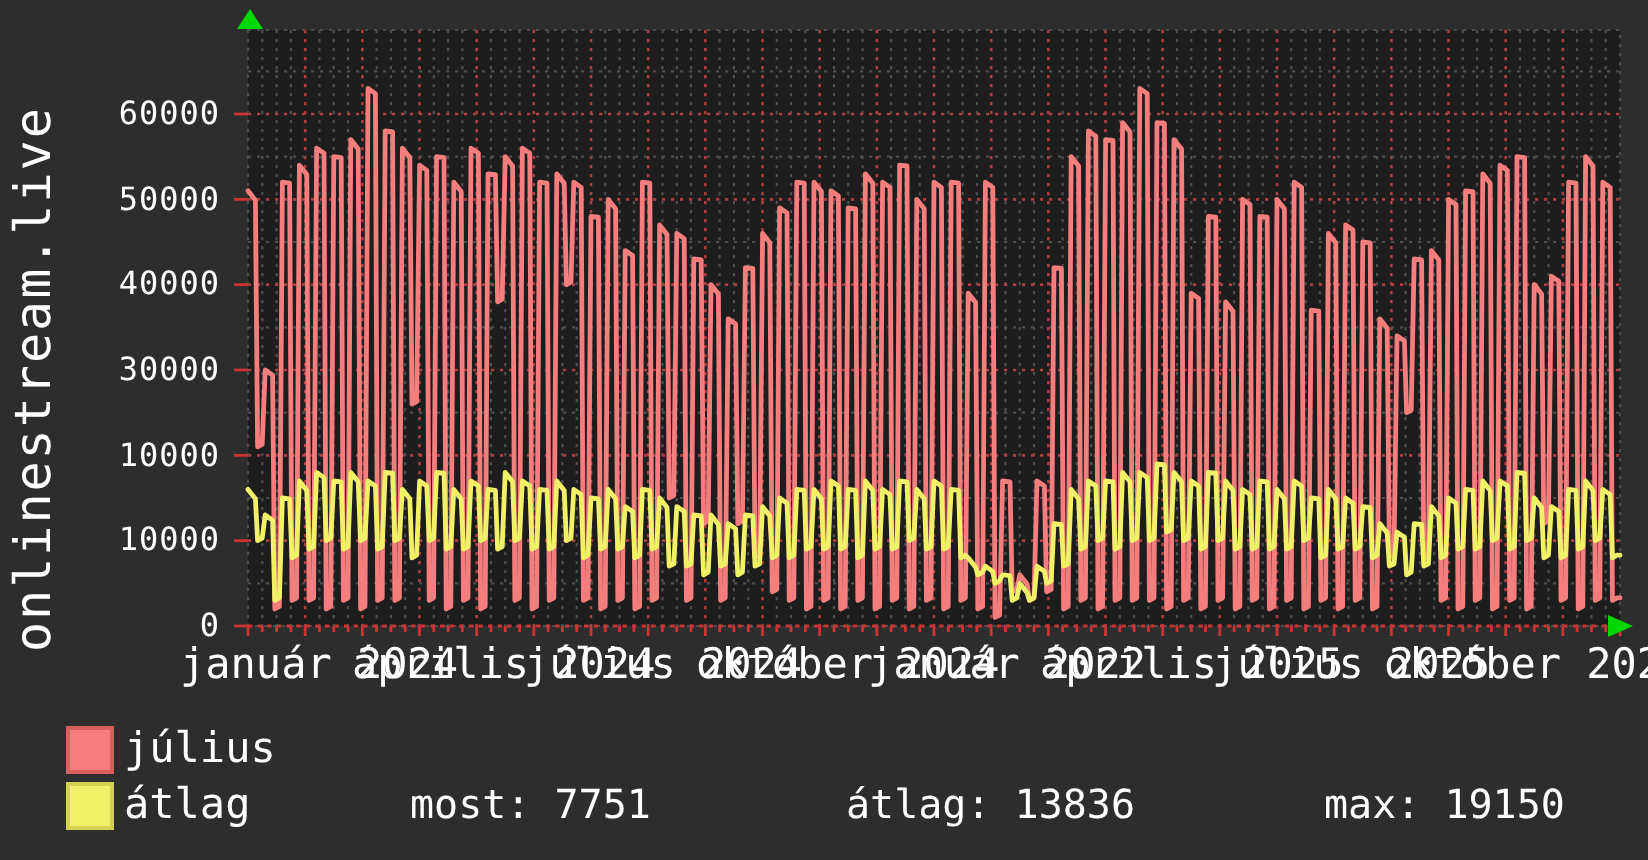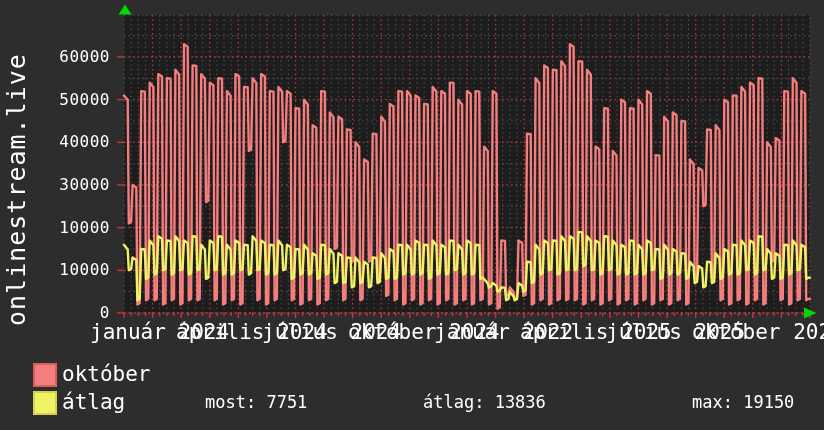--- a/index.html
+++ b/index.html
@@ -19,21 +19,21 @@
   }
   #vtitle{
     position:absolute;left:1px;top:45px;height:290px;width:32px;
     writing-mode:vertical-rl;transform:rotate(180deg);
     font-size:25px;letter-spacing:1px;line-height:32px;text-align:center;white-space:pre;
   }
   .sw{
     position:absolute;left:33px;width:20px;height:20px;border-width:2px;border-style:solid;
   }
   .leglab{position:absolute;left:62px;font-size:21px;line-height:24px;white-space:pre;}
-  .stat{position:absolute;font-size:17px;line-height:24px;white-space:pre;}
+  .stat{position:absolute;font-size:20px;line-height:24px;white-space:pre;}
 </style>
 </head>
 <body>
 
 <div id="canvas">
   <svg id="chart-svg" width="824" height="430">
       <rect x="124" y="15" width="686" height="298" fill="#1d1d1d"></rect>
       <line x1="131.1458" y1="15" x2="131.1458" y2="313" stroke="#4d4d4d" stroke-width="1.1" stroke-dasharray="1.6 2.9"></line>
       <line x1="138.2916" y1="15" x2="138.2916" y2="313" stroke="#4d4d4d" stroke-width="1.1" stroke-dasharray="1.6 2.9"></line>
       <line x1="145.4374" y1="15" x2="145.4374" y2="313" stroke="#4d4d4d" stroke-width="1.1" stroke-dasharray="1.6 2.9"></line>
@@ -268,22 +268,22 @@
       <div class="xlab" style="left: 176px;">április 2024</div>
       <div class="xlab" style="left: 262px;">július 2024</div>
       <div class="xlab" style="left: 348px;">október 2024</div>
       <div class="xlab" style="left: 434px;">január 2022</div>
       <div class="xlab" style="left: 520px;">április 2025</div>
       <div class="xlab" style="left: 606px;">július 2025</div>
       <div class="xlab" style="left: 692px;">október 2025</div>
     </div>
   <div id="legend">
       <div class="sw" style="top: 363px; background: rgb(244, 125, 125); border-color: rgb(217, 95, 95);"></div>
-      <div class="leglab" style="top: 362px;">október</div>
+      <div class="leglab" style="top: 362px;">július</div>
       <div class="sw" style="top: 391px; background: rgb(241, 241, 104); border-color: rgb(210, 210, 78);"></div>
       <div class="leglab" style="top: 390px;">átlag</div>
     </div>
   <div id="stats">
       <div class="stat" style="left: 205px; top: 390px;">most: 7751</div>
       <div class="stat" style="left: 423px; top: 390px;">átlag: 13836</div>
-      <div class="stat" style="left: 692px; top: 390px;">max: 19150</div>
+      <div class="stat" style="left: 662px; top: 390px;">max: 19150</div>
     </div>
 </div>
 
 </body></html>

